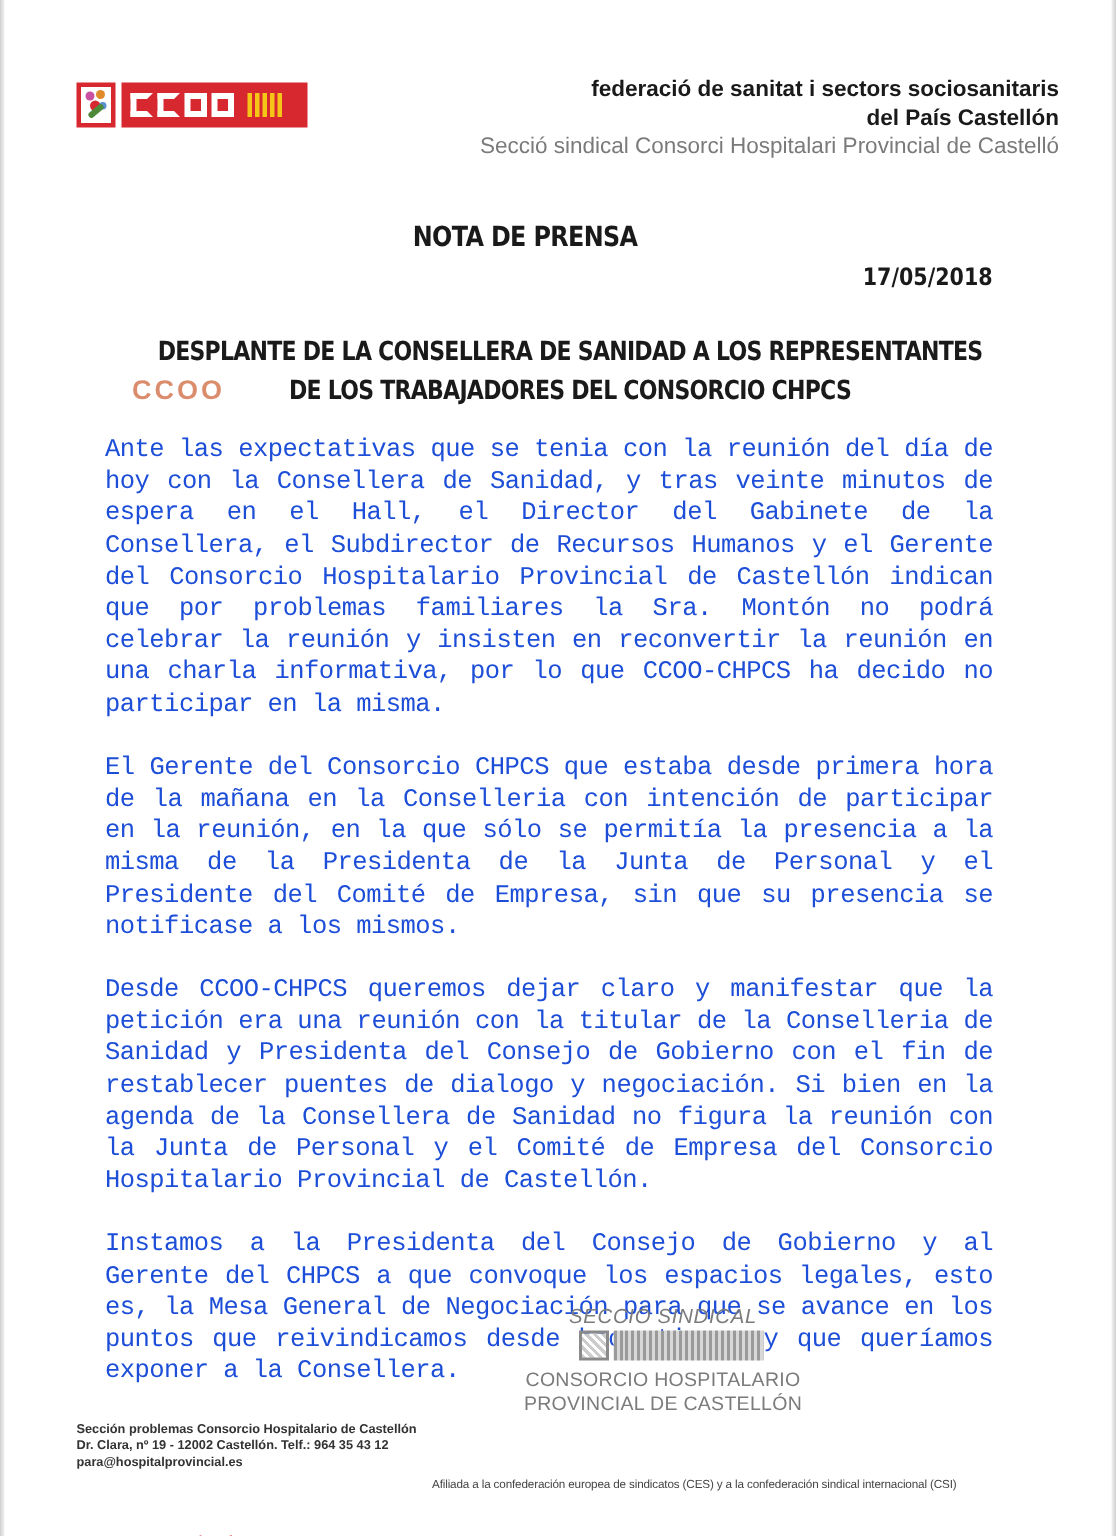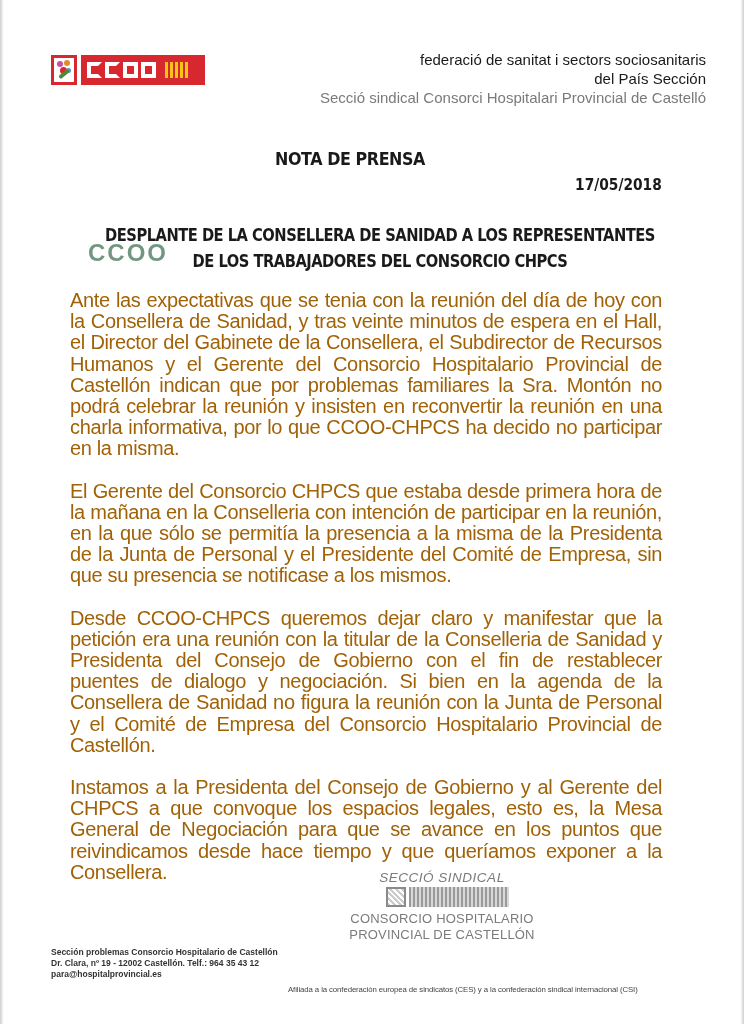--- a/index.html
+++ b/index.html
@@ -15,31 +15,31 @@
     .logo { position: absolute; left: 51px; top: 55px; height: 30px; display: flex; align-items: stretch; gap: 4px; }
     .logo-emblem { width: 26px; height: 30px; box-sizing: border-box; border: 3px solid #d7282f; background: #fff; position: relative; overflow: hidden; }
     .logo-emblem span { position: absolute; border-radius: 50%; }
     .logo-bar { width: 124px; height: 30px; background: #d7282f; display: flex; align-items: center; padding-left: 6px; box-sizing: border-box; gap: 3px; }
     .logo-letter { width: 15px; height: 16px; box-sizing: border-box; border: 4px solid #ffffff; }
     .logo-letter.c { border-right-color: transparent; }
     .logo-stripes { margin-left: 6px; display: flex; gap: 2px; height: 16px; }
     .logo-stripes i { display: block; width: 3px; height: 16px; background: #f5c518; }
 
     .org { position: absolute; right: 38px; top: 50px; text-align: right; }
-    .org-line1, .org-line2 { font-size: 15px; font-weight: normal; color: #1a1a1a; line-height: 19px; text-align: right; }
+    .org-line1, .org-line2 { font-size: 15px; font-weight: bold; color: #1a1a1a; line-height: 19px; text-align: right; }
     .org-line3 { font-size: 15px; color: #7a7a7a; line-height: 19px; }
 
     .doc-type { position: absolute; left: 0; width: 700px; text-align: center; top: 148px; font-size: 18.5px; font-weight: bold; font-family: "DejaVu Sans", sans-serif; letter-spacing: -0.5px; transform: scaleX(0.86); }
     .date { position: absolute; right: 82px; top: 175px; font-size: 16px; font-weight: bold; font-family: "DejaVu Sans", sans-serif; transform: scaleX(0.86); transform-origin: right; }
 
     .headline { position: absolute; left: 40px; width: 680px; top: 222px; text-align: center; font-size: 17.5px; font-weight: bold; line-height: 26px; font-family: "DejaVu Sans", sans-serif; letter-spacing: -0.6px; transform: scaleX(0.84); transform-origin: center; }
-    .headline-wm { position: absolute; left: 88px; top: 239px; width: 90px; height: 20px; color: #14532d; font-weight: bold; font-size: 24px; letter-spacing: 2px; opacity: 0.6; }
+    .headline-wm { position: absolute; left: 88px; top: 250px; width: 90px; height: 20px; color: #c2410c; font-weight: bold; font-size: 18px; letter-spacing: 2px; opacity: 0.6; }
 
     .body { position: absolute; left: 70px; width: 592px; top: 290px; }
-    .para { font-size: 20px; line-height: 21.2px; text-align: justify; margin: 0 0 21px 0; font-family: Liberation Sans, sans-serif; letter-spacing: -0.35px; color: #a16207; }
+    .para { font-size: 17px; line-height: 21.2px; text-align: justify; margin: 0 0 21px 0; font-family: Liberation Mono, monospace; letter-spacing: -0.35px; color: #1d4ed8; }
     .para:nth-child(4) { margin-top: 10px; }
 
     
     .stamp { position: absolute; left: 312px; top: 870px; width: 190px; text-align: center; color: #7b7b7b; margin-left: 35px; }
     .stamp-top { font-size: 13.5px; font-style: italic; letter-spacing: 0.5px; line-height: 16px; }
     .stamp-logo { display: inline-flex; gap: 3px; margin: 1px 0 2px 10px; height: 20px; }
     .stamp-logo .e { width: 20px; height: 20px; border: 2px solid #8a8a8a; box-sizing: border-box; background: repeating-linear-gradient(45deg, #ccc 0 2px, #fff 2px 4px); }
     .stamp-logo .b { width: 100px; height: 20px; background: repeating-linear-gradient(90deg, #9a9a9a 0 2px, #d8d8d8 2px 4px); }
     .stamp-line { font-size: 13px; line-height: 16px; letter-spacing: 0.2px; }
 
@@ -72,21 +72,21 @@
         <i></i>
         <i></i>
         <i></i>
         <i></i>
       </div>
   </div>
 </div>
 
 <div class="org">
   <div class="org-line1">federació de sanitat i sectors sociosanitaris</div>
-  <div class="org-line2">del País Sección</div>
+  <div class="org-line2">del País Castellón</div>
   <div class="org-line3">Secció sindical Consorci Hospitalari Provincial de Castelló</div>
 </div>
 
 <div class="doc-type">NOTA DE PRENSA</div>
 <div class="date">17/05/2018</div>
 
 <div class="headline-wm">CCOO</div>
 <div class="headline">DESPLANTE DE LA CONSELLERA DE SANIDAD A LOS REPRESENTANTES DE LOS TRABAJADORES DEL CONSORCIO CHPCS</div>
 
 <div class="body">

